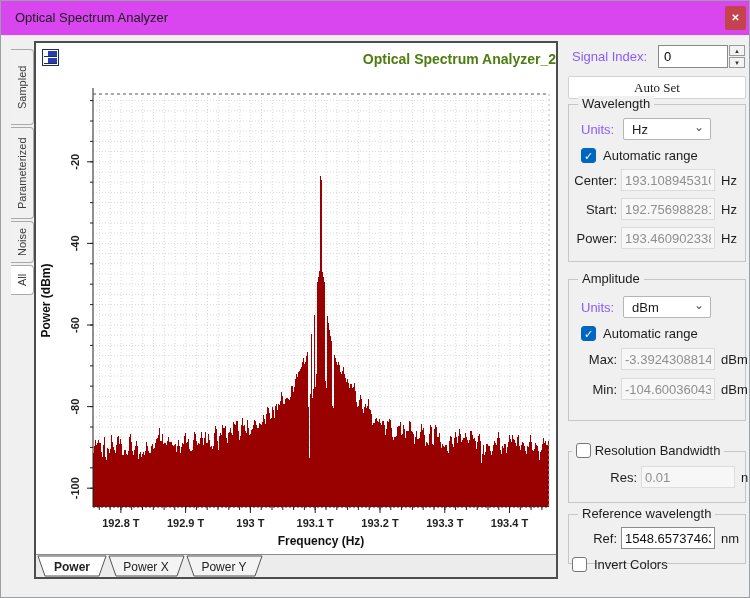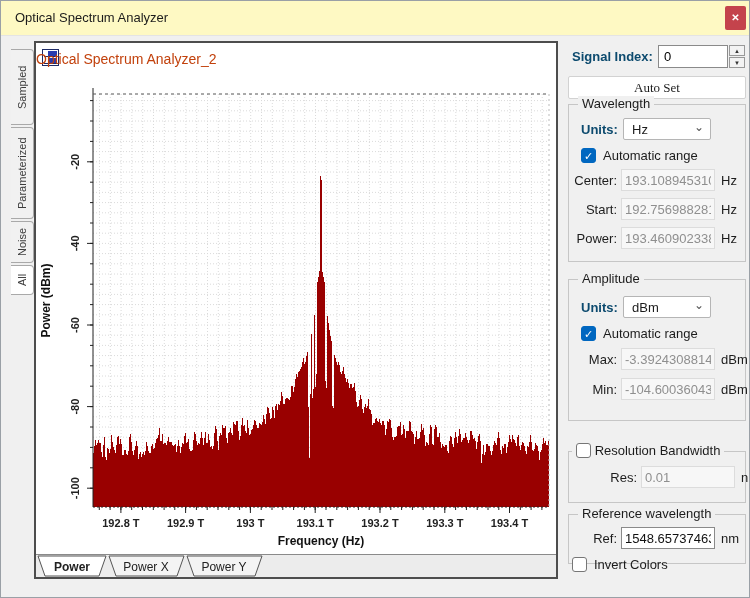--- a/index.html
+++ b/index.html
@@ -1,40 +1,40 @@
 <!DOCTYPE html>
 <html><head>
 <meta charset="utf-8">
 <style>
   html,body{margin:0;padding:0;}
   body{font-family:"Liberation Sans",sans-serif;background:#888;}
   .window{position:relative;width:750px;height:598px;background:#f0f0f0;border:1px solid #9aa0a6;box-sizing:border-box;overflow:hidden;}
   
-  .titlebar{position:absolute;left:0;top:0;width:100%;height:34px;background:#fef9c3;border-bottom:1px solid #e4e4e4;}
+  .titlebar{position:absolute;left:0;top:0;width:100%;height:34px;background:#d946ef;border-bottom:1px solid #e4e4e4;}
   .titlebar .title{position:absolute;left:14px;top:9px;font-size:13px;color:#1b1b1b;}
   .close-btn{position:absolute;top:5px;right:3px;width:21px;height:24px;background:#c4434c;border:none;border-radius:2px;color:#fff;font-size:10px;font-weight:bold;line-height:24px;text-align:center;cursor:pointer;padding:0;}
   
   .vtabs{position:absolute;left:10px;top:48px;width:23px;}
   .vtab{box-sizing:border-box;width:23px;border:1px solid #a9a9a9;border-right:none;border-radius:4px 0 0 4px;background:#f1f1f1;color:#3c3c3c;font-size:11px;display:flex;align-items:center;justify-content:center;writing-mode:vertical-rl;transform:rotate(180deg);margin-bottom:2px;cursor:pointer;}
   .vtab.active{background:#ffffff;}
   
   .chart-panel{position:absolute;left:33px;top:40px;width:524px;height:538px;background:#fff;border:2px solid #4d4d4d;box-sizing:border-box;}
   .chart-icon{position:absolute;left:6px;top:6px;width:15px;height:15px;border:1px solid #1d2a66;background:#fff;}
   .chart-icon .bar{height:5px;margin:1px 1px 0 1px;background:linear-gradient(to right,#ffffff 0 4px,#2a3db0 4px 100%);border-bottom:1px solid #1d2a66;}
-  .chart-title{position:absolute;left:0;top:8px;width:100%;text-align:left;font-size:14px;font-weight:normal;color:#c2410c;}
+  .chart-title{position:absolute;left:0;top:8px;width:100%;text-align:right;font-size:14px;font-weight:bold;color:#4d7c0f;}
   #plot-svg{position:absolute;left:0;top:36px;}
   .tick{font-family:"Liberation Sans",sans-serif;font-size:11px;font-weight:bold;fill:#222;}
   .axis-label{font-family:"Liberation Sans",sans-serif;font-size:12px;font-weight:bold;fill:#111;}
   
   .sheet-strip{position:absolute;left:0;bottom:0;width:100%;height:22px;background:#ececec;border-top:1px solid #8a8a8a;}
   .sheet-strip text{font-family:"Liberation Sans",sans-serif;font-size:12px;fill:#222;}
   .sheet-strip text.active{font-weight:bold;}
   
   .rpanel{position:absolute;left:565px;top:34px;width:182px;height:564px;font-size:13px;color:#1c1c1c;}
-  .rowlabel{position:absolute;font-size:13px;color:#0c4a6e;font-weight:bold;}
+  .rowlabel{position:absolute;font-size:13px;color:#8b5cf6;}
   .spinbox{position:absolute;left:92px;top:10px;width:70px;height:23px;border:1px solid #8a8a8a;background:#fff;font-size:13px;padding:0 5px;box-sizing:border-box;font-family:"Liberation Sans",sans-serif;}
   .spinner{position:absolute;left:163px;top:10px;width:16px;height:23px;}
   .spinner button{display:block;width:16px;height:11px;padding:0;margin:0;border:1px solid #999;background:#f3f3f3;font-size:6px;line-height:8px;color:#333;box-sizing:border-box;cursor:pointer;}
   .spinner button:last-child{margin-top:1px;}
   .autoset{position:absolute;left:2px;top:41px;width:178px;height:23px;background:#fff;border:1px solid #d2d2d2;border-radius:2px;font-size:13px;color:#1c1c1c;cursor:pointer;font-family:Liberation Serif, serif;}
   .group{position:absolute;left:2px;width:178px;border:1px solid #c6c6c6;box-sizing:border-box;}
   .legend{position:absolute;top:-9px;left:9px;background:#f0f0f0;padding:0 4px;font-size:13px;color:#1c1c1c;white-space:nowrap;}
   .selectbox{position:absolute;left:54px;width:88px;height:22px;border:1px solid #b5b5b5;border-radius:2px;background:#fff;box-sizing:border-box;cursor:pointer;}
   .selectbox .val{position:absolute;left:8px;top:3px;font-size:13px;}
   .selectbox .chev{position:absolute;right:6px;top:1px;font-size:12px;color:#555;}

